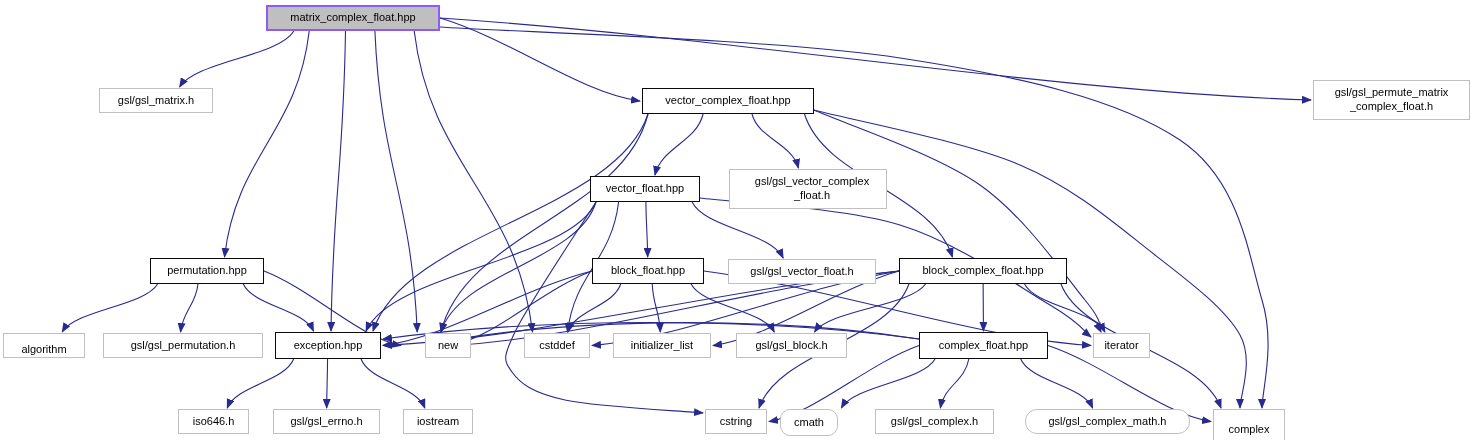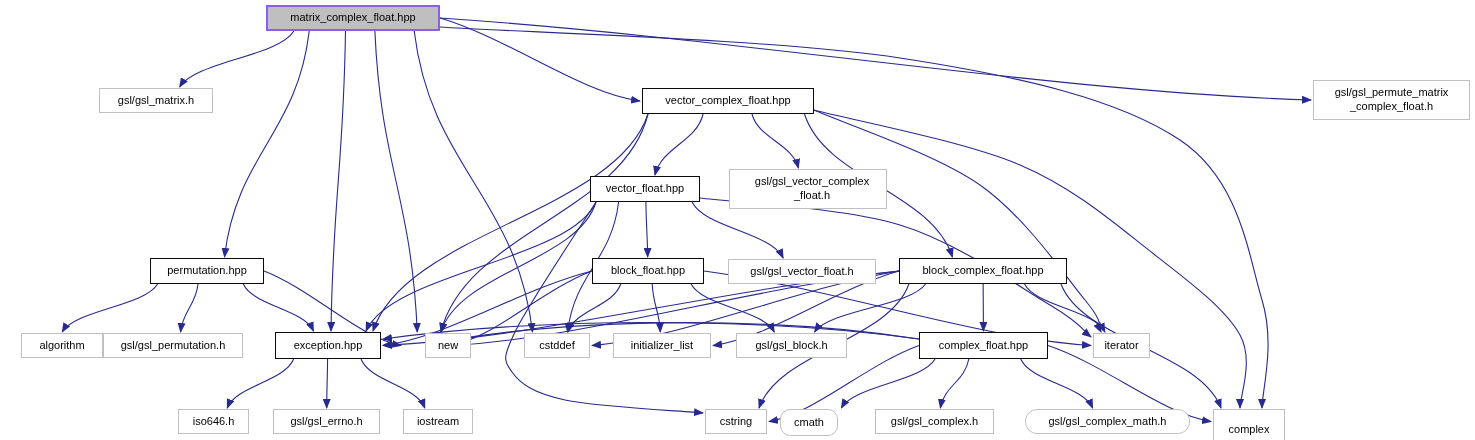--- a/index.html
+++ b/index.html
@@ -97,22 +97,22 @@
     <div class="node internal" style="left: 642px; top: 88px; width: 172px; height: 26px;"><span>vector_complex_float.hpp</span></div>
     <div class="node external" style="left: 1313px; top: 80px; width: 157px; height: 40px;"><span>gsl/gsl_permute_matrix
 _complex_float.h</span></div>
     <div class="node internal" style="left: 590px; top: 176px; width: 110px; height: 26px;"><span>vector_float.hpp</span></div>
     <div class="node external" style="left: 729px; top: 169px; width: 158px; height: 40px; padding-left: 8px;"><span>gsl/gsl_vector_complex
 _float.h</span></div>
     <div class="node internal" style="left: 150px; top: 258px; width: 114px; height: 26px;"><span>permutation.hpp</span></div>
     <div class="node internal" style="left: 592px; top: 258px; width: 112px; height: 26px;"><span>block_float.hpp</span></div>
     <div class="node external" style="left: 728px; top: 259px; width: 148px; height: 25px;"><span>gsl/gsl_vector_float.h</span></div>
     <div class="node internal" style="left: 899px; top: 258px; width: 168px; height: 26px;"><span>block_complex_float.hpp</span></div>
-    <div class="node external" style="left: 21px; top: 333px; width: 82px; height: 25px;"><span>algorithm</span></div>
-    <div class="node external" style="left: 103px; top: 333px; width: 140px; height: 25px;"><span>gsl/gsl_permutation.h</span></div>
+    <div class="node external" style="left: 3px; top: 333px; width: 82px; height: 25px; align-items: flex-end;"><span>algorithm</span></div>
+    <div class="node external" style="left: 103px; top: 333px; width: 160px; height: 25px;"><span>gsl/gsl_permutation.h</span></div>
     <div class="node internal" style="left: 275px; top: 332px; width: 106px; height: 27px;"><span>exception.hpp</span></div>
     <div class="node external" style="left: 403px; top: 333px; width: 46px; height: 25px; margin-left: 22px;"><span>new</span></div>
     <div class="node external" style="left: 524px; top: 333px; width: 66px; height: 25px;"><span>cstddef</span></div>
     <div class="node external" style="left: 613px; top: 333px; width: 98px; height: 25px;"><span>initializer_list</span></div>
     <div class="node external" style="left: 736px; top: 333px; width: 111px; height: 25px;"><span>gsl/gsl_block.h</span></div>
     <div class="node internal" style="left: 919px; top: 332px; width: 129px; height: 27px; text-align: right;"><span>complex_float.hpp</span></div>
     <div class="node external" style="left: 1093px; top: 333px; width: 57px; height: 25px;"><span>iterator</span></div>
     <div class="node external" style="left: 178px; top: 409px; width: 71px; height: 25px;"><span>iso646.h</span></div>
     <div class="node external" style="left: 273px; top: 409px; width: 107px; height: 25px;"><span>gsl/gsl_errno.h</span></div>
     <div class="node external" style="left: 403px; top: 409px; width: 70px; height: 25px;"><span>iostream</span></div>

